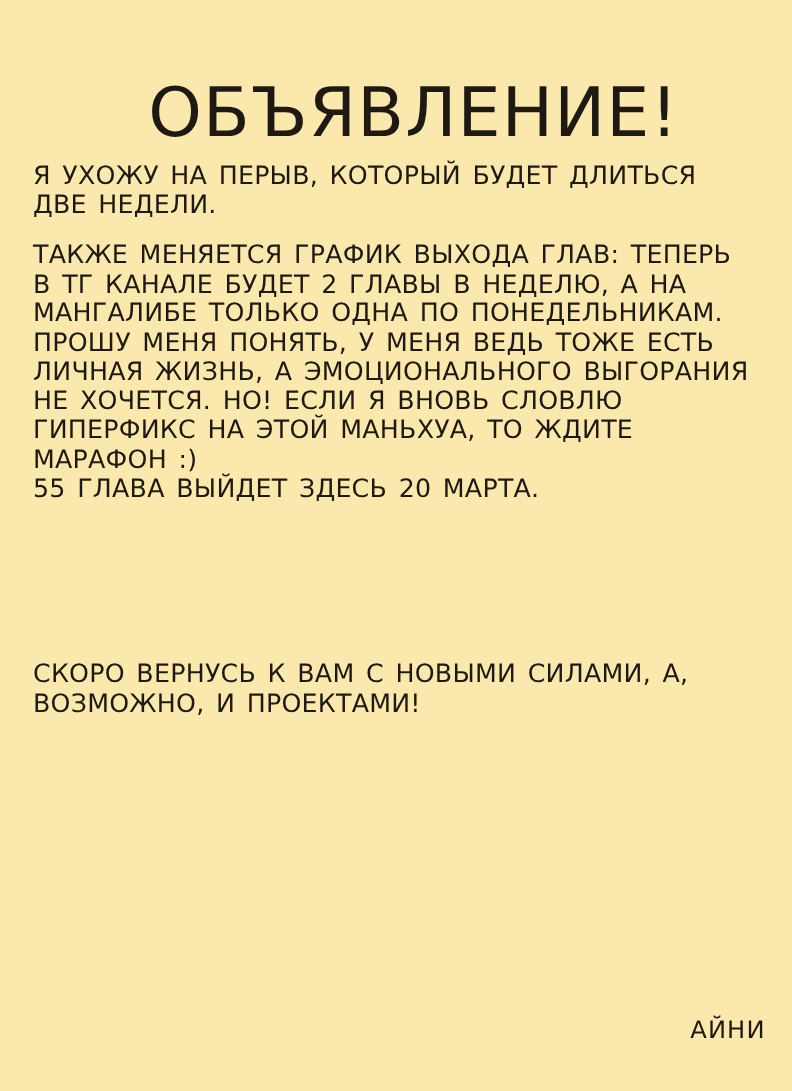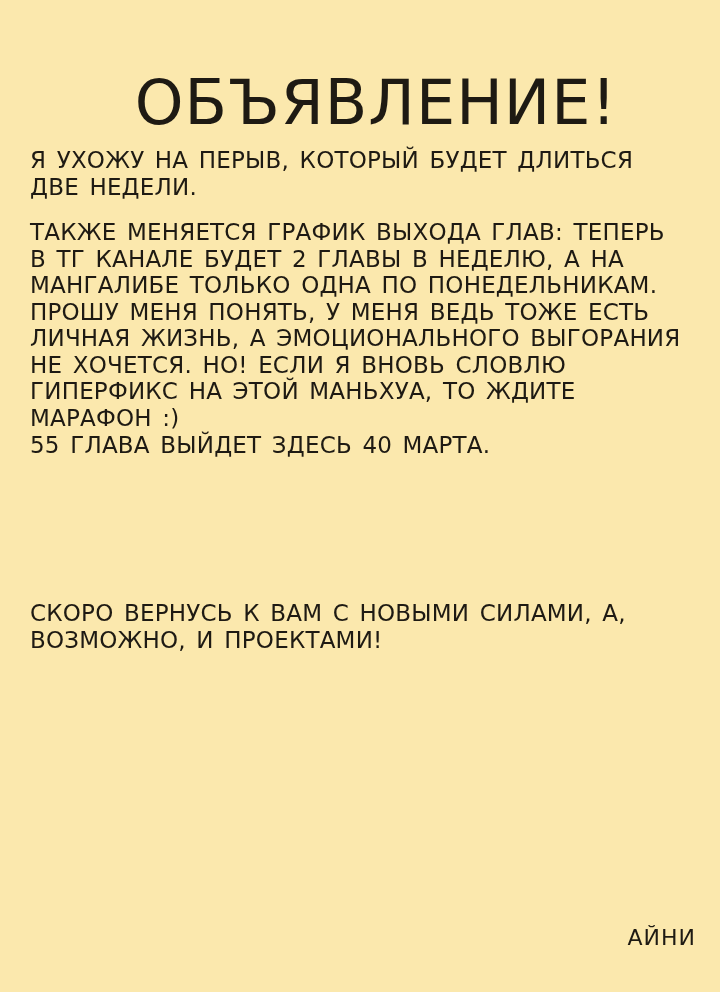--- a/index.html
+++ b/index.html
@@ -66,20 +66,20 @@
 
   <div class="para para-schedule">ТАКЖЕ МЕНЯЕТСЯ ГРАФИК ВЫХОДА ГЛАВ: ТЕПЕРЬ
 В ТГ КАНАЛЕ БУДЕТ 2 ГЛАВЫ В НЕДЕЛЮ, А НА
 МАНГАЛИБЕ ТОЛЬКО ОДНА ПО ПОНЕДЕЛЬНИКАМ.
 ПРОШУ МЕНЯ ПОНЯТЬ, У МЕНЯ ВЕДЬ ТОЖЕ ЕСТЬ
 ЛИЧНАЯ ЖИЗНЬ, А ЭМОЦИОНАЛЬНОГО ВЫГОРАНИЯ
 НЕ ХОЧЕТСЯ. НО! ЕСЛИ Я ВНОВЬ СЛОВЛЮ
 ГИПЕРФИКС НА ЭТОЙ МАНЬХУА, ТО ЖДИТЕ
 МАРАФОН :)</div>
 
-  <div class="para para-chapter">55 ГЛАВА ВЫЙДЕТ ЗДЕСЬ 40 МАРТА.</div>
+  <div class="para para-chapter">55 ГЛАВА ВЫЙДЕТ ЗДЕСЬ 20 МАРТА.</div>
 
   <div class="para para-return">СКОРО ВЕРНУСЬ К ВАМ С НОВЫМИ СИЛАМИ, А,
 ВОЗМОЖНО, И ПРОЕКТАМИ!</div>
 
   <div class="signature">АЙНИ</div>
 
 </div>
 
 </body></html>

